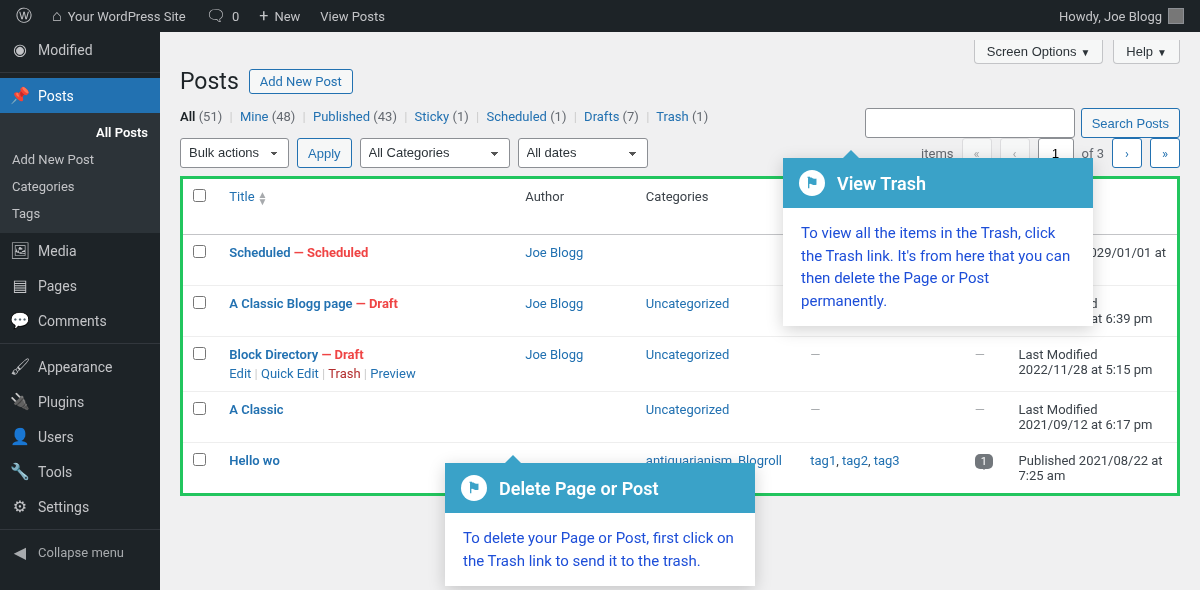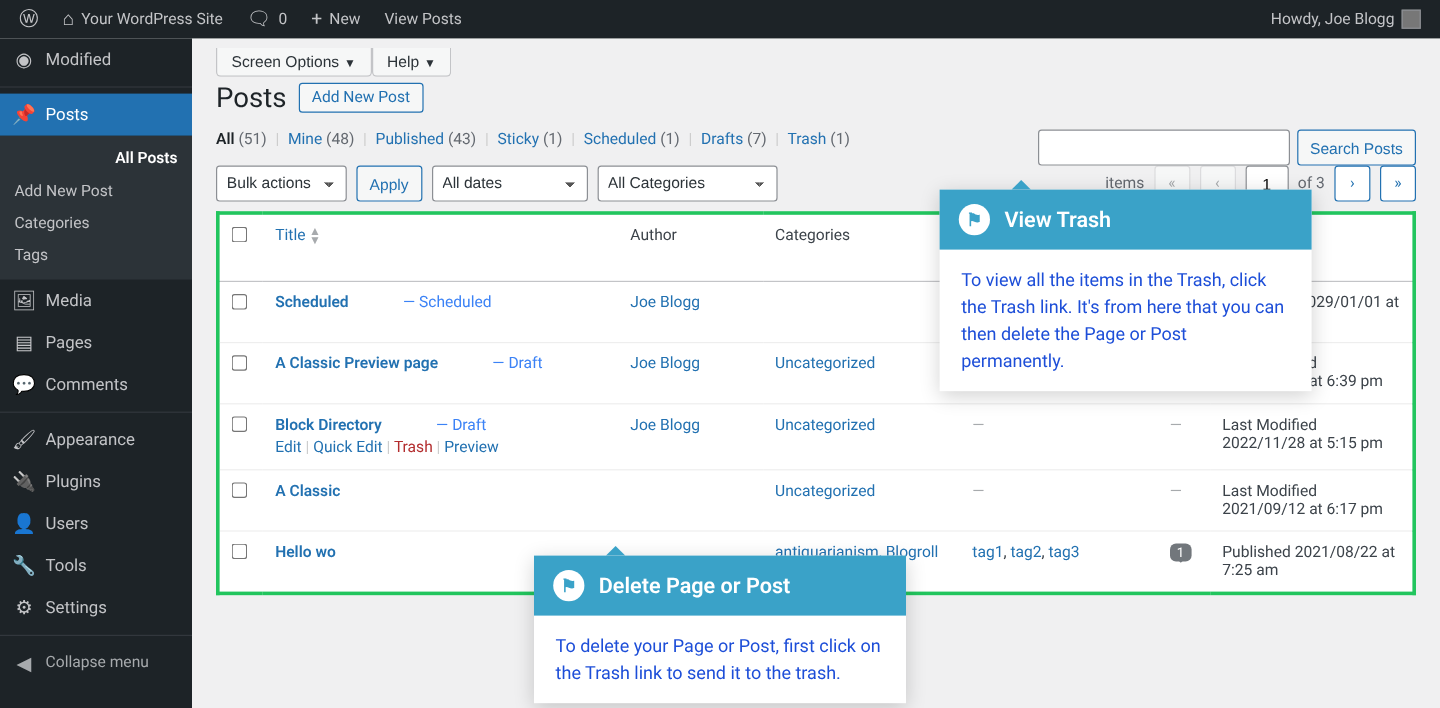--- a/index.html
+++ b/index.html
@@ -20,21 +20,21 @@
 .side-item.current::after { content: ""; position: absolute; right: -8px; top: 50%; margin-top: -8px; border: 8px solid transparent; border-right-color: #f0f0f1; }
 .side-icon { width: 20px; text-align: center; font-size: 16px; }
 .submenu { background: #2c3338; padding: 6px 0; }
 .sub-item { padding: 6px 12px; color: #c3c4c7; cursor: pointer; font-size: 13px; }
 .sub-item.current { color: #fff; font-weight: 600; text-align: right; }
 .side-sep { border-top: 1px solid #32373d; margin: 5px 0; }
 .collapse { display: flex; align-items: center; padding: 8px 10px; gap: 8px; color: #a7aaad; font-size: 13px; cursor: pointer; }
 
 
 .main { position: absolute; left: 160px; right: 0; top: 32px; bottom: 0; padding: 0 20px 20px 20px; overflow: hidden; }
-.screen-opts { display: flex; gap: 0; padding: 8px 0 0 0; }
+.screen-opts { display: flex; justify-content: flex-end; gap: 10px; padding: 8px 0 0 0; }
 .screen-btn { background: #f6f7f7; border: 1px solid #c3c4c7; border-top: none; border-radius: 0 0 4px 4px; padding: 4px 12px; font-size: 13px; cursor: pointer; color: #2c3338; }
 .screen-btn .tri { font-size: 10px; margin-left: 4px; }
 
 .heading-row { display: flex; align-items: center; gap: 10px; margin: 4px 0 14px 0; }
 h1 { font-size: 23px; font-weight: 400; color: #1d2327; }
 .page-action { display: inline-block; border: 1px solid #2271b1; color: #2271b1; background: #f6f7f7; padding: 4px 10px; border-radius: 3px; font-size: 13px; cursor: pointer; }
 
 .subsubsub { font-size: 13px; color: #646970; margin-bottom: 14px; }
 .subsubsub a { color: #2271b1; }
 .subsubsub .current-f { color: #1d2327; font-weight: 600; }
@@ -62,21 +62,21 @@
 table.wp-list thead th a { color: #2271b1; }
 table.wp-list tbody tr { border-top: 1px solid #eee; }
 .check-col { width: 30px; text-align: center; }
 .col-title { width: 270px; }
 .col-author { width: 110px; }
 .col-cat { width: 150px; }
 .col-tags { width: 150px; }
 .col-comm { width: 40px; text-align: center; }
 .col-date { width: 155px; }
 .row-title { font-weight: 600; color: #2271b1; }
-.post-state { font-weight: 400; color: #3b82f6; margin-left: 42px; }
+.post-state { font-weight: 700; color: #ef4444; }
 .row-actions { color: #ccc; font-size: 13px; margin-top: 4px; }
 .row-actions a { color: #2271b1; }
 .row-actions .trash-link { color: #b32d2e; }
 .dash { color: #a7aaad; }
 .sort-arrows { color: #a7aaad; font-size: 10px; display: inline-block; line-height: 7px; vertical-align: middle; margin-left: 3px; }
 .comm-icon { width: 18px; height: 16px; background: #72777c; border-radius: 3px; display: inline-block; position: relative; }
 .comm-icon::after { content: ""; position: absolute; bottom: -4px; left: 4px; border: 3px solid transparent; border-top-color: #72777c; }
 .comm-badge { background: #72777c; color: #fff; border-radius: 5px; padding: 1px 6px; font-size: 11px; position: relative; display: inline-block; }
 .comm-badge::after { content: ""; position: absolute; bottom: -4px; left: 6px; border: 3px solid transparent; border-top-color: #72777c; }
 
@@ -204,22 +204,22 @@
 
   <div class="search-row">
     <input type="text" class="search-input" style="">
     <button class="btn">Search Posts</button>
   </div>
 
   <div class="tablenav">
     <div class="nav-left">
       <select><option>Bulk actions</option></select>
       <button class="btn">Apply</button>
+      <select style="width:150px"><option>All Categories</option></select>
       <select style="width:130px"><option>All dates</option></select>
-      <select style="width:150px"><option>All Categories</option></select>
       <button class="btn" style="visibility:hidden">Filter</button>
     </div>
     <div class="nav-right">
       <span class="items-txt">items</span>
       <span class="pagebtn disabled">«</span>
       <span class="pagebtn disabled">‹</span>
       <input class="pageinput" value="1" style="">
       <span class="items-txt">of 3</span>
       <span class="pagebtn active">›</span>
       <span class="pagebtn active">»</span>
@@ -243,21 +243,21 @@
           <td class="check-col"><input type="checkbox" style=""></td>
           <td class="col-title"><a class="row-title">Scheduled</a> <span class="post-state">— Scheduled</span></td>
           <td class="col-author"><a>Joe Blogg</a></td>
           <td class="col-cat"></td>
           <td class="col-tags"><span class="dash">—</span></td>
           <td class="col-comm"><span class="dash">—</span></td>
           <td class="col-date">Scheduled 2029/01/01 at 12:00 pm</td>
         </tr>
         <tr>
           <td class="check-col"><input type="checkbox" style=""></td>
-          <td class="col-title"><a class="row-title">A Classic Preview page</a> <span class="post-state">— Draft</span></td>
+          <td class="col-title"><a class="row-title">A Classic Blogg page</a> <span class="post-state">— Draft</span></td>
           <td class="col-author"><a>Joe Blogg</a></td>
           <td class="col-cat"><a>Uncategorized</a></td>
           <td class="col-tags"><span class="dash">—</span></td>
           <td class="col-comm"><span class="dash">—</span></td>
           <td class="col-date">Last Modified 2022/12/11 at 6:39 pm</td>
         </tr>
         <tr>
           <td class="check-col"><input type="checkbox" style=""></td>
           <td class="col-title"><a class="row-title">Block Directory</a> <span class="post-state">— Draft</span><div class="row-actions"><a>Edit</a> | <a>Quick Edit</a> | <a class="trash-link">Trash</a> | <a>Preview</a></div></td>
           <td class="col-author"><a>Joe Blogg</a></td>

